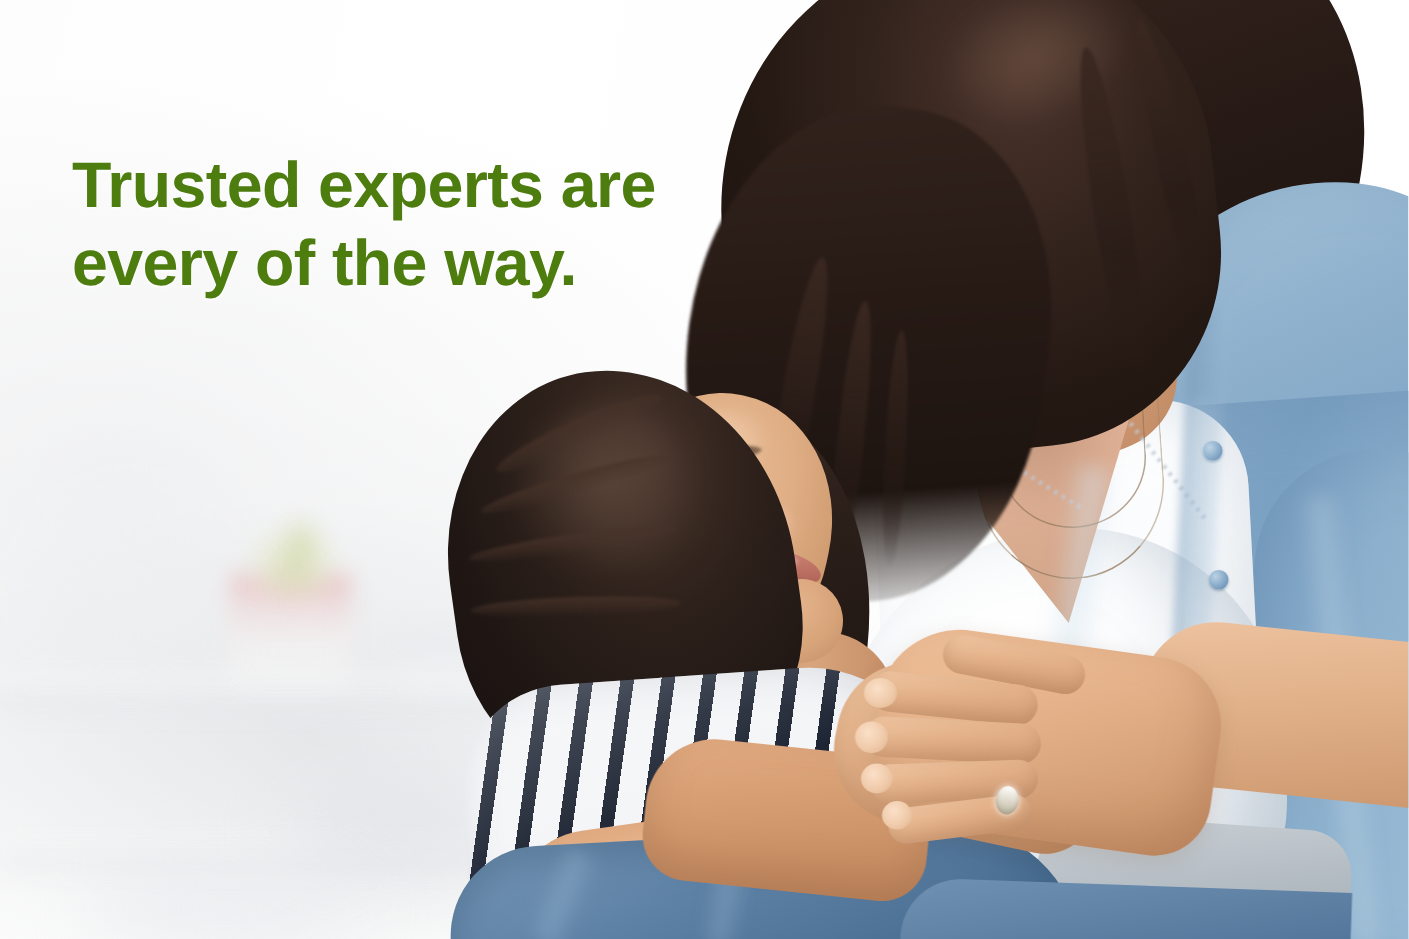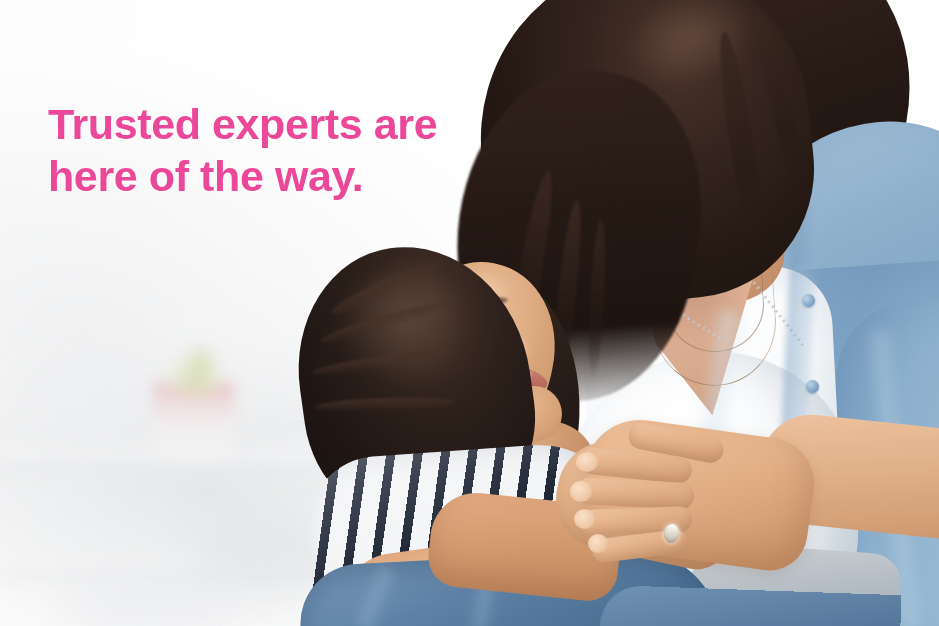--- a/index.html
+++ b/index.html
@@ -820,21 +820,21 @@
     position: absolute;
     left: 48px;
     top: 98px;
     width: 420px;
     z-index: 20;
     font-family: "Liberation Sans", sans-serif;
     font-weight: bold;
     font-size: 43px;
     line-height: 52px;
     letter-spacing: -0.4px;
-    color: #ec4899;
+    color: #4d7c0f;
     text-shadow: 0 1px 2px rgba(255,255,255,0.85);
   }
   .headline .ln { display: block; white-space: nowrap; }
 </style>
 </head>
 <body>
 
 <div id="banner">
 
   <div class="photo-layer">
@@ -950,16 +950,16 @@
     <div class="finger fd"></div>
     <div class="finger-tip t1"></div>
     <div class="finger-tip t2"></div>
     <div class="finger-tip t3"></div>
     <div class="finger-tip t4"></div>
     <div class="ring"></div>
   </div>
 
   <div class="headline">
     <span class="ln">Trusted experts are</span>
-    <span class="ln">here of the way.</span>
+    <span class="ln">every of the way.</span>
   </div>
 
 </div>
 
 </body></html>

